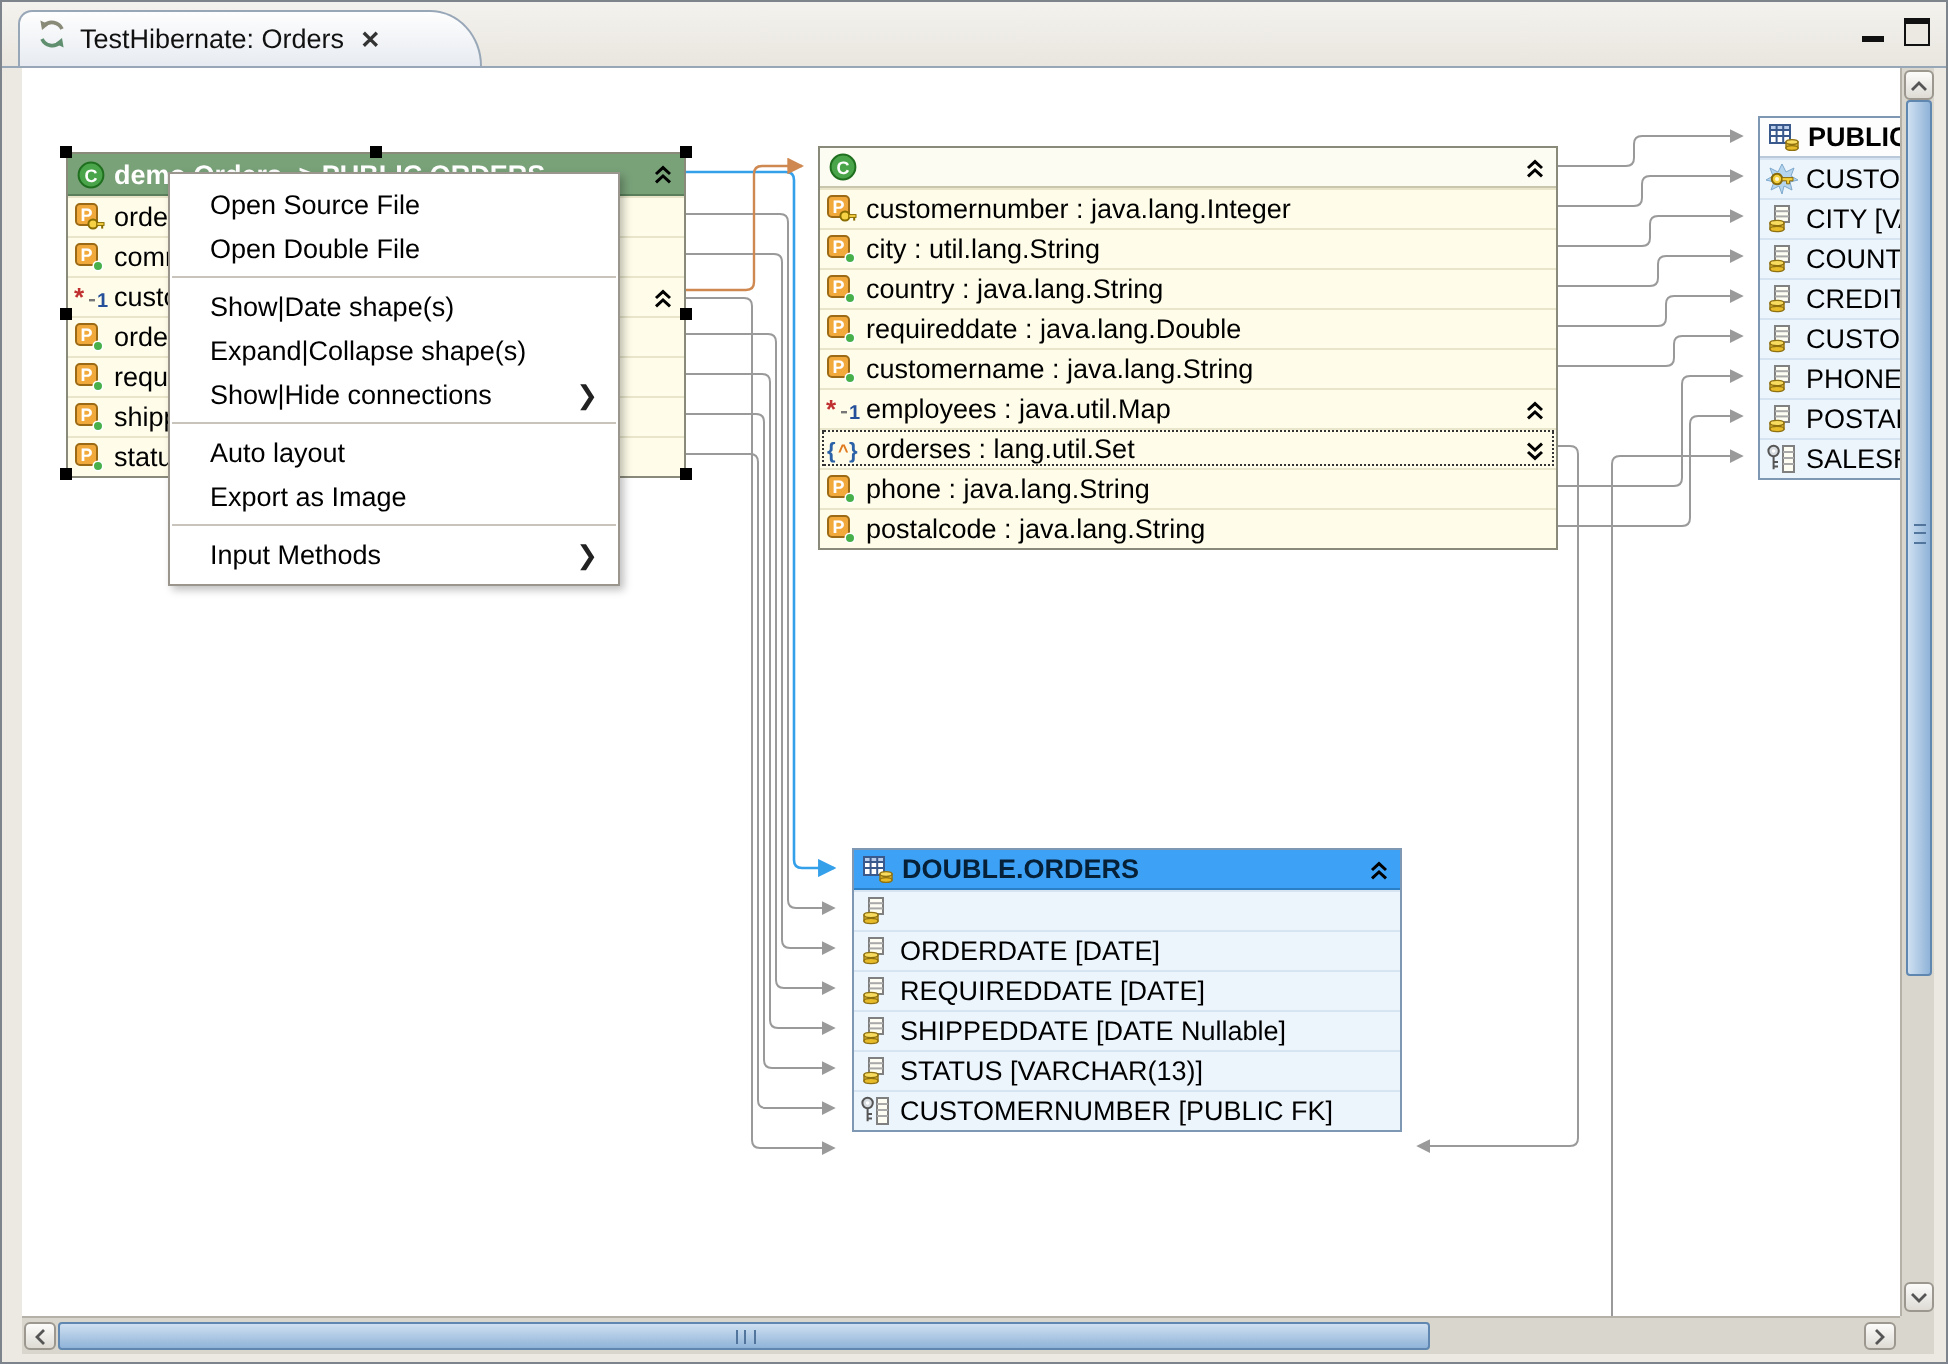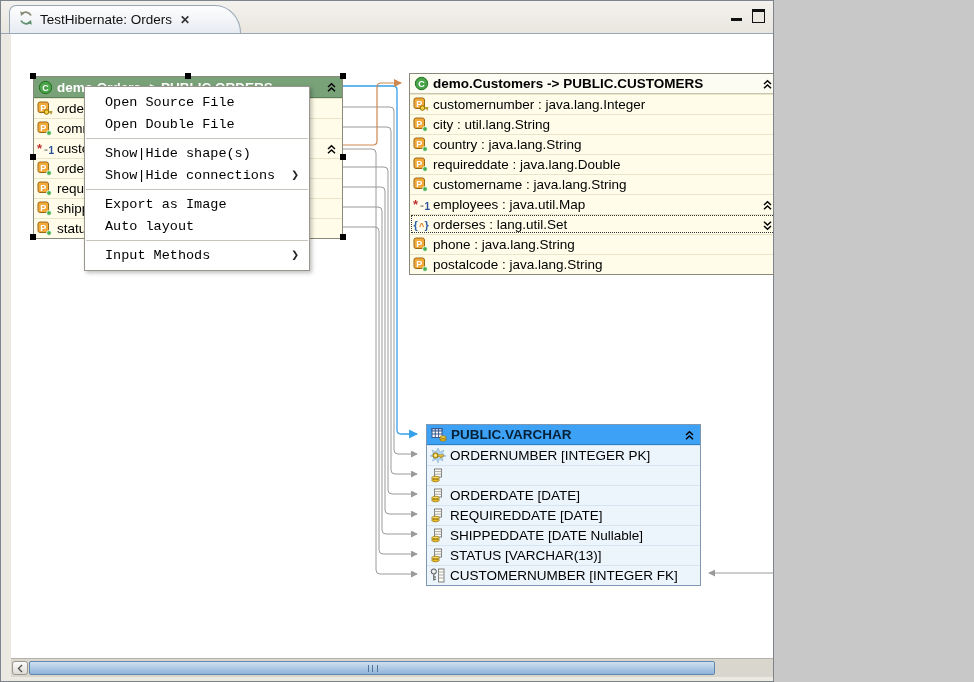--- a/index.html
+++ b/index.html
@@ -1,16 +1,16 @@
 <!DOCTYPE html>
 <html style="--sel-class-hdr: #79a279; --sel-table-hdr: #3da2f5;"><head>
 <meta charset="utf-8">
 <style>
   html,body{margin:0;padding:0;background:#c8c8c8;font-family:"Liberation Sans",sans-serif;}
-  .window{position:relative;width:774px;height:682px;background:#ece9e2;border:1px solid #7d848c;box-sizing:border-box;overflow:hidden;}
+  .window{position:relative;width:974px;height:682px;background:#ece9e2;border:1px solid #7d848c;box-sizing:border-box;overflow:hidden;}
   
   .tabbar{position:absolute;left:0;top:0;width:100%;height:32px;background:linear-gradient(#f4f2ee,#e9e6df);border-bottom:1px solid #98a7b8;}
   .tab{position:absolute;left:8px;top:4px;height:28px;width:232px;background:linear-gradient(#fefefe,#e7ebf1);border:1px solid #98a7b8;border-bottom:none;border-radius:7px 26px 0 0 / 7px 28px 0 0;display:flex;align-items:center;padding:0 10px 0 8px;box-sizing:border-box;}
   .tab-title{font-size:13.5px;color:#111;margin:0 8px 0 6px;white-space:nowrap;}
   .tab-close{font-size:12px;color:#333;font-weight:bold;cursor:pointer;letter-spacing:-1px;}
   .win-btns{position:absolute;right:8px;top:8px;display:flex;gap:10px;align-items:center;}
   .btn-min{display:inline-block;width:11px;height:3px;background:#111;margin-top:7px;}
   .btn-max{display:inline-block;width:11px;height:10px;border:1px solid #111;border-top:3px solid #111;background:#ece9e2;}
   
   .canvas{position:absolute;left:10px;top:33px;width:939px;height:624px;background:#ffffff;overflow:hidden;}
@@ -28,21 +28,21 @@
   .row{display:flex;align-items:center;height:20px;padding:0 3px;font-size:13.5px;color:#000;border-top:1px solid transparent;box-sizing:border-box;white-space:nowrap;position:relative;}
   .class-sel .row,.class-plain .row{border-top:1px solid #e8e5ca;}
   .table-sel .row,.table-plain .row{border-top:1px solid #d6e4f2;}
   .row:first-of-type{border-top:none;}
   .row .ricon{display:inline-flex;width:20px;flex:0 0 auto;justify-content:flex-start;}
   .row .rchev{position:absolute;right:5px;top:4px;}
   .row.focused{outline:1px dotted #333;outline-offset:-2px;}
   .handle{position:absolute;width:6px;height:6px;background:#000;z-index:6;}
   
   .menu{position:absolute;left:73px;top:52px;width:226px;background:#ffffff;border:1px solid #9a968e;box-shadow:2px 2px 4px rgba(0,0,0,.25);z-index:20;padding:4px 0;box-sizing:border-box;}
-  .mi{height:22px;display:flex;align-items:center;padding:0 10px 0 20px;font-size:13.5px;color:#000;cursor:default;font-family:Liberation Mono, monospace;}
+  .mi{height:22px;display:flex;align-items:center;padding:0 10px 0 20px;font-size:13.5px;color:#000;cursor:default;}
   .mi .mi-label{flex:1 1 auto;}
   .mi .mi-arrow{font-size:13px;color:#222;}
   .msep{height:1px;background:#c8c4bc;margin:3px 1px;}
   
   .vscroll{position:absolute;left:949px;top:33px;width:17px;height:624px;background:#d9d6ce;border-left:1px solid #b5b1a8;box-sizing:border-box;}
   .hscroll{position:absolute;left:10px;top:657px;width:939px;height:19px;background:#d9d6ce;border-top:1px solid #b5b1a8;box-sizing:border-box;}
   .sbtn{position:absolute;background:linear-gradient(#fcfcfb,#dedbd4);border:1px solid #9c9890;border-radius:3px;display:flex;align-items:center;justify-content:center;font-size:9px;color:#444;box-sizing:border-box;}
   .vthumb{position:absolute;left:2px;width:13px;background:linear-gradient(90deg,#cfe0f1,#8fb3d8);border:1px solid #5f87b0;border-radius:2px;box-sizing:border-box;}
   .hthumb{position:absolute;top:2px;height:14px;background:linear-gradient(#cfe0f1,#8fb3d8);border:1px solid #5f87b0;border-radius:2px;box-sizing:border-box;}
   .grip-v{position:absolute;left:3px;width:6px;height:8px;border-top:1px solid #51759c;border-bottom:1px solid #51759c;}
@@ -211,21 +211,20 @@
         <div class="handle" style="left: 329px; top: 119.5px;"></div>
         <div class="handle" style="left: 329px; top: 200px;"></div>
         <div class="shape class-plain" style="left: 398px; top: 39px; width: 370px;">
           <div class="shape-header">
             <span class="hicon">
               <svg width="15" height="15" viewBox="0 0 15 15">
                 <circle cx="7.5" cy="7.5" r="6.2" fill="#4aa54a" stroke="#1f6f1f"></circle>
                 <text x="7.5" y="11" text-anchor="middle" font-size="9" font-weight="bold" fill="#fff" font-family="Liberation Sans,sans-serif">C</text>
               </svg>
             </span>
-            <span>demo.Customers -&gt; PUBLIC.CUSTOMERS</span>
             <span class="hchev"><svg width="11" height="11" viewBox="0 0 11 11" fill="none" stroke="#000" stroke-width="1.5">
                 <path d="M2 5 L5.5 1.8 L9 5"></path>
                 <path d="M2 9.2 L5.5 6 L9 9.2"></path>
               </svg></span>
           </div>
           <div class="row">
             <span class="ricon">
               <svg width="16" height="15" viewBox="0 0 16 15">
                 <rect x="1" y="1" width="10.5" height="10.5" rx="2" fill="#f2a93c" stroke="#9c6a14"></rect>
                 <text x="6.3" y="9.6" text-anchor="middle" font-size="9" font-weight="bold" fill="#fff" font-family="Liberation Sans,sans-serif">P</text>
@@ -334,36 +333,25 @@
                 <rect x="1" y="1.5" width="10" height="9" fill="#fff" stroke="#39588c"></rect>
                 <rect x="1" y="1.5" width="10" height="2.5" fill="#b9cdea" stroke="#39588c"></rect>
                 <line x1="1" y1="7" x2="11" y2="7" stroke="#39588c"></line>
                 <line x1="4.3" y1="1.5" x2="4.3" y2="10.5" stroke="#39588c"></line>
                 <line x1="7.6" y1="1.5" x2="7.6" y2="10.5" stroke="#39588c"></line>
                 <path d="M9 10 h6 v3 h-6 z" fill="#f0c838" stroke="#8f7110" stroke-width="0.7"></path>
                 <ellipse cx="12" cy="10" rx="3" ry="1.2" fill="#f8dc60" stroke="#8f7110" stroke-width="0.7"></ellipse>
                 <ellipse cx="12" cy="13" rx="3" ry="1.2" fill="#e8bc28" stroke="#8f7110" stroke-width="0.7"></ellipse>
               </svg>
             </span>
-            <span>PUBLIC.VARCHAR</span>
+            <span>DOUBLE.ORDERS</span>
             <span class="hchev"><svg width="11" height="11" viewBox="0 0 11 11" fill="none" stroke="#000" stroke-width="1.5">
                 <path d="M2 5 L5.5 1.8 L9 5"></path>
                 <path d="M2 9.2 L5.5 6 L9 9.2"></path>
               </svg></span>
-          </div>
-          <div class="row">
-            <span class="ricon">
-              <svg width="16" height="15" viewBox="0 0 16 15">
-                <polygon points="8,0 10,4 14,2 12.5,6 16,8 12,9 13,13 9,11 8,15 6.5,11 2.5,13 4,9 0,8 3.5,6 2,2 6,4" fill="#b5d5ee" stroke="#7da8cc" stroke-width="0.5"></polygon>
-                <circle cx="5.5" cy="7.5" r="2.6" fill="#f4cf3c" stroke="#8a6a08"></circle>
-                <circle cx="5.5" cy="7.5" r="1" fill="#fff8d8"></circle>
-                <path d="M8 6.8 h5.5 v1.6 h-1.7 v1.5 h-1.5 v-1.5 h-2.3 z" fill="#f4cf3c" stroke="#8a6a08" stroke-width="0.5"></path>
-              </svg>
-            </span>
-            <span>ORDERNUMBER [INTEGER PK]</span>
           </div>
           <div class="row">
             <span class="ricon">
               <svg width="15" height="15" viewBox="0 0 15 15">
                 <rect x="4.5" y="1" width="7" height="8" fill="#fdfdf4" stroke="#808080"></rect>
                 <line x1="4.5" y1="3.6" x2="11.5" y2="3.6" stroke="#a8a8a8"></line>
                 <line x1="4.5" y1="6.2" x2="11.5" y2="6.2" stroke="#a8a8a8"></line>
                 <path d="M2 9.5 h7 v3 h-7 z" fill="#f0c838" stroke="#8f7110" stroke-width="0.7"></path>
                 <ellipse cx="5.5" cy="9.5" rx="3.5" ry="1.3" fill="#f8dc60" stroke="#8f7110" stroke-width="0.7"></ellipse>
                 <ellipse cx="5.5" cy="12.5" rx="3.5" ry="1.3" fill="#e8bc28" stroke="#8f7110" stroke-width="0.7"></ellipse>
@@ -427,21 +415,21 @@
               <svg width="15" height="15" viewBox="0 0 15 15">
                 <circle cx="3.8" cy="3.5" r="2.6" fill="#d8dde2" stroke="#555"></circle>
                 <circle cx="3.8" cy="3.5" r="0.9" fill="#fff"></circle>
                 <path d="M3.8 6.1 v6.5 M3.8 9 h2.2 M3.8 11.3 h2.2" stroke="#555" fill="none"></path>
                 <rect x="8.5" y="1" width="5.5" height="13" fill="#fdfdf4" stroke="#808080"></rect>
                 <line x1="8.5" y1="4" x2="14" y2="4" stroke="#a8a8a8"></line>
                 <line x1="8.5" y1="7" x2="14" y2="7" stroke="#a8a8a8"></line>
                 <line x1="8.5" y1="10" x2="14" y2="10" stroke="#a8a8a8"></line>
               </svg>
             </span>
-            <span>CUSTOMERNUMBER [INTEGER FK]</span>
+            <span>CUSTOMERNUMBER [PUBLIC FK]</span>
           </div>
         </div>
         <div class="shape table table-plain" style="left: 868px; top: 24px; width: 210px;">
           <div class="shape-header">
             <span class="hicon">
               <svg width="16" height="15" viewBox="0 0 16 15">
                 <rect x="1" y="1.5" width="10" height="9" fill="#fff" stroke="#39588c"></rect>
                 <rect x="1" y="1.5" width="10" height="2.5" fill="#b9cdea" stroke="#39588c"></rect>
                 <line x1="1" y1="7" x2="11" y2="7" stroke="#39588c"></line>
                 <line x1="4.3" y1="1.5" x2="4.3" y2="10.5" stroke="#39588c"></line>
@@ -560,32 +548,35 @@
       </div>
     <div class="menu" id="menu">
         <div class="mi">
           <span class="mi-label">Open Source File</span>
         </div>
         <div class="mi">
           <span class="mi-label">Open Double File</span>
         </div>
         <div class="msep"></div>
         <div class="mi">
-          <span class="mi-label">Show|Hide shape(s)</span>
+          <span class="mi-label">Show|Date shape(s)</span>
+        </div>
+        <div class="mi">
+          <span class="mi-label">Expand|Collapse shape(s)</span>
         </div>
         <div class="mi">
           <span class="mi-label">Show|Hide connections</span>
           <span class="mi-arrow">❯</span>
         </div>
         <div class="msep"></div>
         <div class="mi">
+          <span class="mi-label">Auto layout</span>
+        </div>
+        <div class="mi">
           <span class="mi-label">Export as Image</span>
-        </div>
-        <div class="mi">
-          <span class="mi-label">Auto layout</span>
         </div>
         <div class="msep"></div>
         <div class="mi">
           <span class="mi-label">Input Methods</span>
           <span class="mi-arrow">❯</span>
         </div>
       </div>
   </div>
 
   <div class="vscroll">

